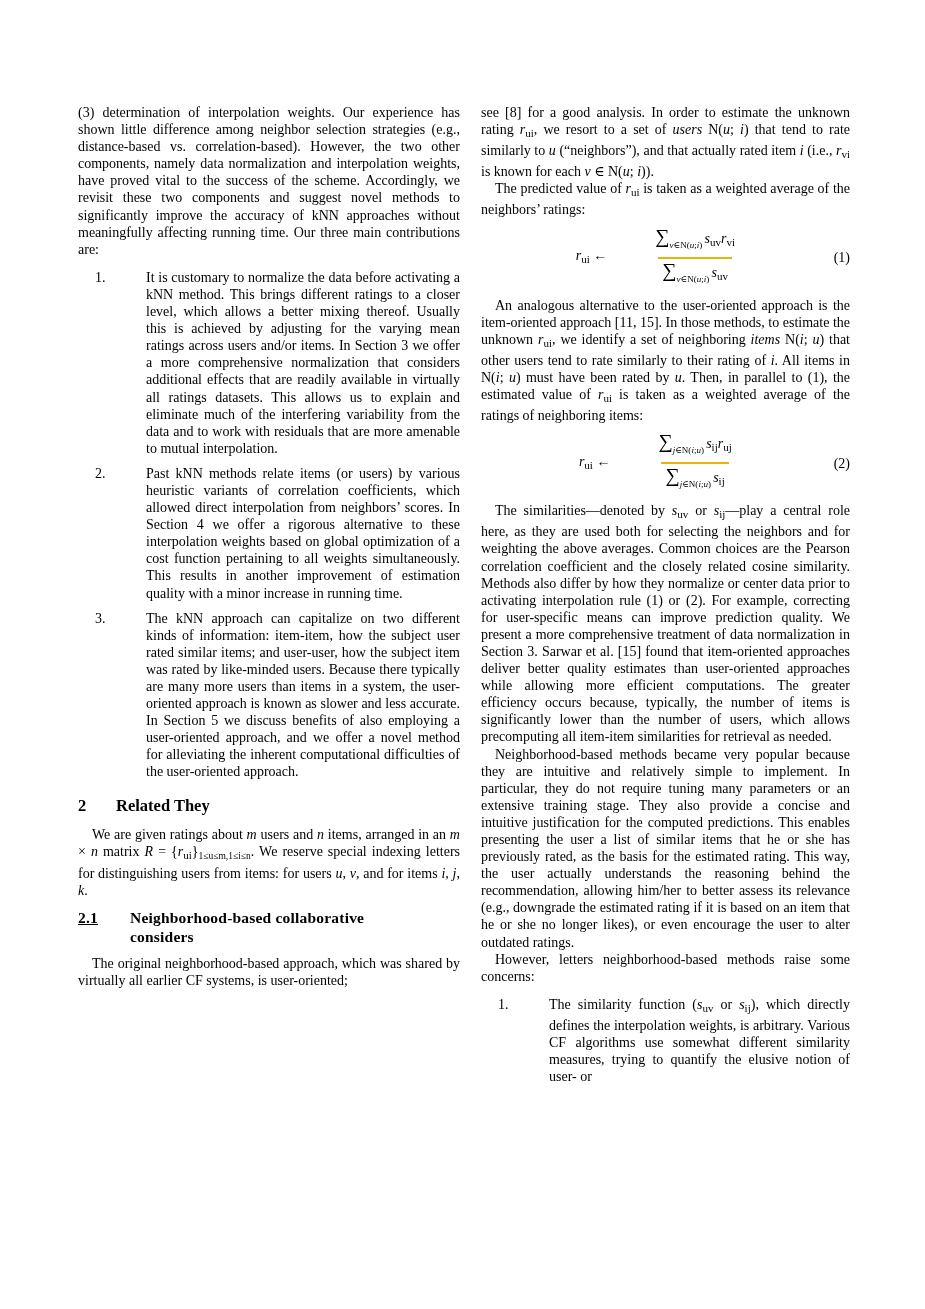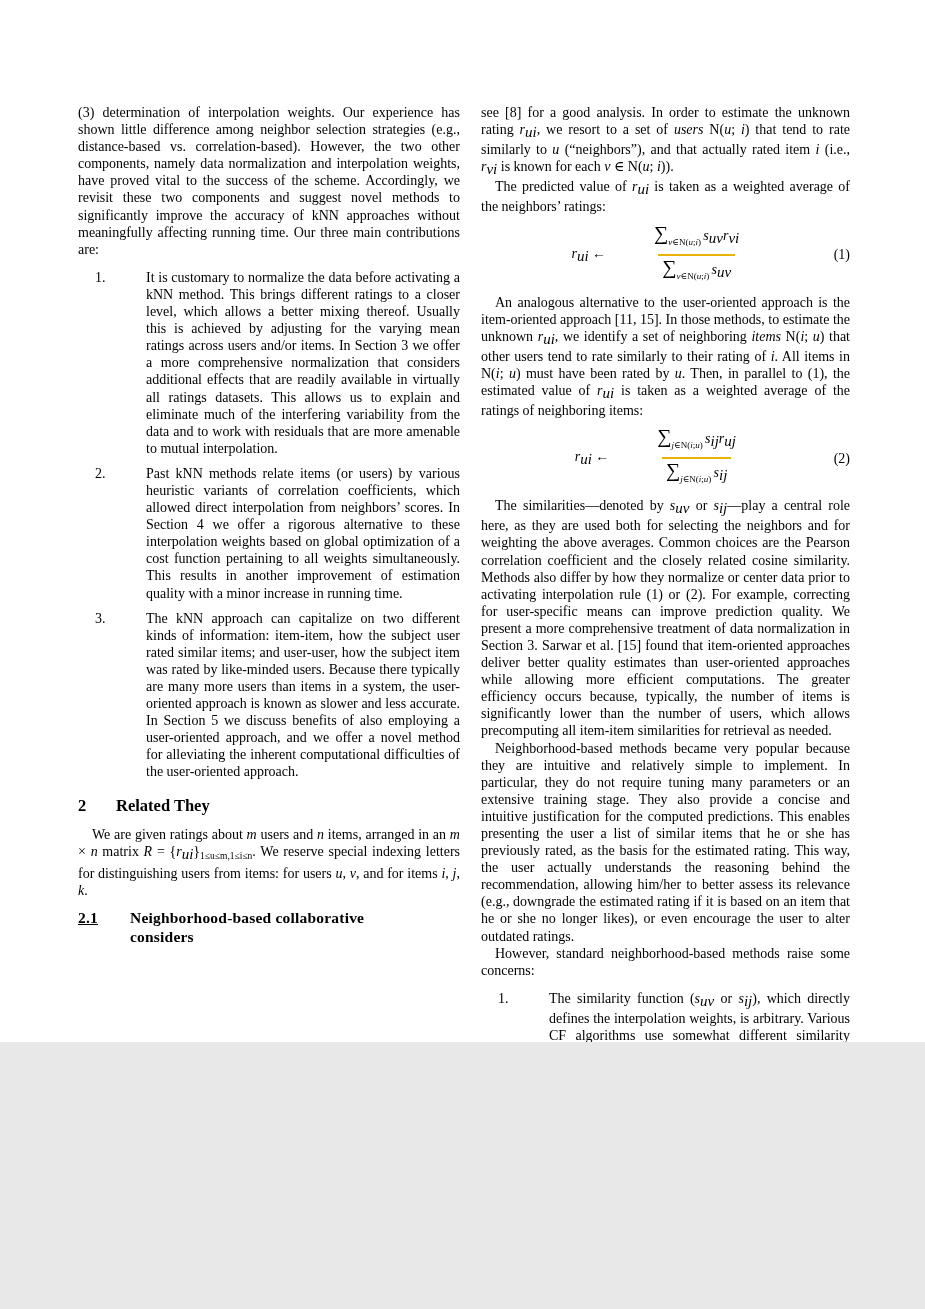--- a/index.html
+++ b/index.html
@@ -1,19 +1,19 @@
 <!DOCTYPE html>
 <html lang="en"><head>
 <meta charset="utf-8">
 <style>
   html, body { margin: 0; padding: 0; background: #e8e8e8; }
   .page {
     position: relative;
     width: 925px;
-    height: 1042px;
+    height: 1309px;
     margin: 0 auto;
     background: #ffffff;
     color: #000000;
     font-family: "Liberation Serif", "DejaVu Serif", serif;
     overflow: hidden;
   }
   .columns {
     position: absolute;
     left: 78px;
     top: 104px;
@@ -44,21 +44,21 @@
   .eq-center { flex: 1; display: flex; justify-content: center; align-items: center; }
   .eq-group { display: inline-flex; align-items: center; white-space: nowrap; }
   .eq-lhs { margin-right: 4px; }
   .frac { display: inline-flex; flex-direction: column; align-items: center; margin-left: 40px; }
   .fr-num, .fr-den { padding: 0 4px; line-height: 23px; white-space: nowrap; }
   .fr-den { border-top: 2px solid #eab308; }
   .eq-label { text-align: right; }
 
   
   .seg-i    { font-style: italic; }
-  .seg-sub  { font-style: italic; font-size: 15px; vertical-align: -3px; }
+  .seg-sub  { font-size: 11px; vertical-align: -3px; }
   .seg-subn { font-size: 9.5px; vertical-align: -3px; }
   .seg-sum  { font-size: 20px; }
   .seg-lim  { font-style: italic; font-size: 9px; vertical-align: -5px; }
   .seg-limn { font-size: 9px; vertical-align: -5px; }
 </style>
 </head>
 <body>
 
 <div class="page">
   <div class="columns">
@@ -87,20 +87,21 @@
         <span class="sec-title">Related They</span>
       </h2>
 
       <p class="para indent"><span>We are given ratings about </span><span class="seg-i">m</span><span> users and </span><span class="seg-i">n</span><span> items, arranged in an </span><span class="seg-i">m</span><span> × </span><span class="seg-i">n</span><span> matrix </span><span class="seg-i">R</span><span> = {</span><span class="seg-i">r</span><span class="seg-sub">ui</span><span>}</span><span class="seg-subn">1≤u≤m,1≤i≤n</span><span>. We reserve special indexing letters for distinguishing users from items: for users </span><span class="seg-i">u</span><span>, </span><span class="seg-i">v</span><span>, and for items </span><span class="seg-i">i</span><span>, </span><span class="seg-i">j</span><span>, </span><span class="seg-i">k</span><span>.</span></p>
 
       <h3 class="subsection">
         <span class="subsec-num">2.1</span>
         <span class="subsec-title">Neighborhood-based collaborative considers</span>
       </h3>
 
+      <p class="para indent">The original neighborhood-based approach, which was shared by virtually all earlier CF systems, is user-oriented;</p>
     </div>
 
     <div class="col col-right">
       <p class="para"><span>see [8] for a good analysis. In order to estimate the unknown rating </span><span class="seg-i">r</span><span class="seg-sub">ui</span><span>, we resort to a set of </span><span class="seg-i">users</span><span> N(</span><span class="seg-i">u</span><span>; </span><span class="seg-i">i</span><span>) that tend to rate similarly to </span><span class="seg-i">u</span><span> (“neighbors”), and that actually rated item </span><span class="seg-i">i</span><span> (i.e., </span><span class="seg-i">r</span><span class="seg-sub">vi</span><span> is known for each </span><span class="seg-i">v</span><span> ∈ N(</span><span class="seg-i">u</span><span>; </span><span class="seg-i">i</span><span>)).</span></p>
 
       <p class="para indent"><span>The predicted value of </span><span class="seg-i">r</span><span class="seg-sub">ui</span><span> is taken as a weighted average of the neighbors’ ratings:</span></p>
 
       <div class="eq-row">
         <div class="eq-center">
           <span class="eq-group">
@@ -126,21 +127,21 @@
             </span>
           </span>
         </div>
         <span class="eq-label">(2)</span>
       </div>
 
       <p class="para indent"><span>The similarities—denoted by </span><span class="seg-i">s</span><span class="seg-sub">uv</span><span> or </span><span class="seg-i">s</span><span class="seg-sub">ij</span><span>—play a central role here, as they are used both for selecting the neighbors and for weighting the above averages. Common choices are the Pearson correlation coefficient and the closely related cosine similarity. Methods also differ by how they normalize or center data prior to activating interpolation rule (1) or (2). For example, correcting for user-specific means can improve prediction quality. We present a more comprehensive treatment of data normalization in Section 3. Sarwar et al. [15] found that item-oriented approaches deliver better quality estimates than user-oriented approaches while allowing more efficient computations. The greater efficiency occurs because, typically, the number of items is significantly lower than the number of users, which allows precomputing all item-item similarities for retrieval as needed.</span></p>
 
       <p class="para indent">Neighborhood-based methods became very popular because they are intuitive and relatively simple to implement. In particular, they do not require tuning many parameters or an extensive training stage. They also provide a concise and intuitive justification for the computed predictions. This enables presenting the user a list of similar items that he or she has previously rated, as the basis for the estimated rating. This way, the user actually understands the reasoning behind the recommendation, allowing him/her to better assess its relevance (e.g., downgrade the estimated rating if it is based on an item that he or she no longer likes), or even encourage the user to alter outdated ratings.</p>
 
-      <p class="para indent">However, standard neighborhood-based methods raise some concerns:</p>
+      <p class="para indent">However, letters neighborhood-based methods raise some concerns:</p>
 
       <div class="list">
         <div class="list-item">
           <span class="li-num">1.</span>
           <div class="li-body"><span>The similarity function (</span><span class="seg-i">s</span><span class="seg-sub">uv</span><span> or </span><span class="seg-i">s</span><span class="seg-sub">ij</span><span>), which directly defines the interpolation weights, is arbitrary. Various CF algorithms use somewhat different similarity measures, trying to quantify the elusive notion of user- or</span></div>
         </div>
       </div>
     </div>
 
   </div>

